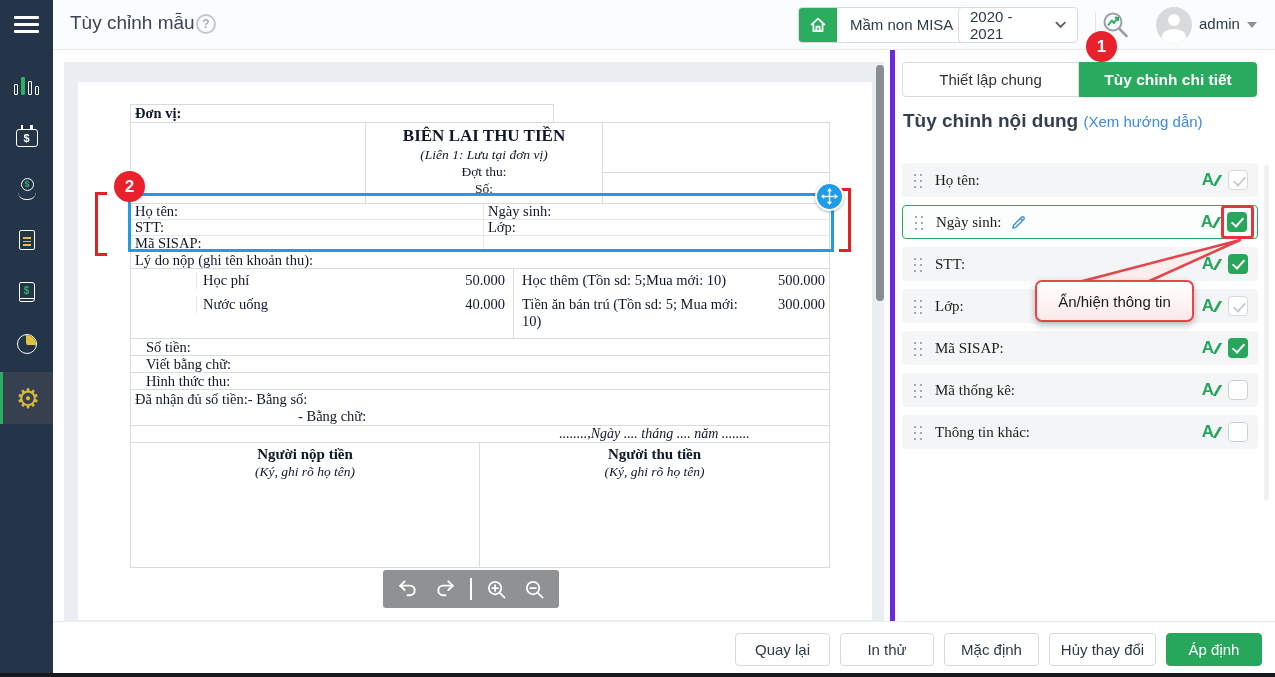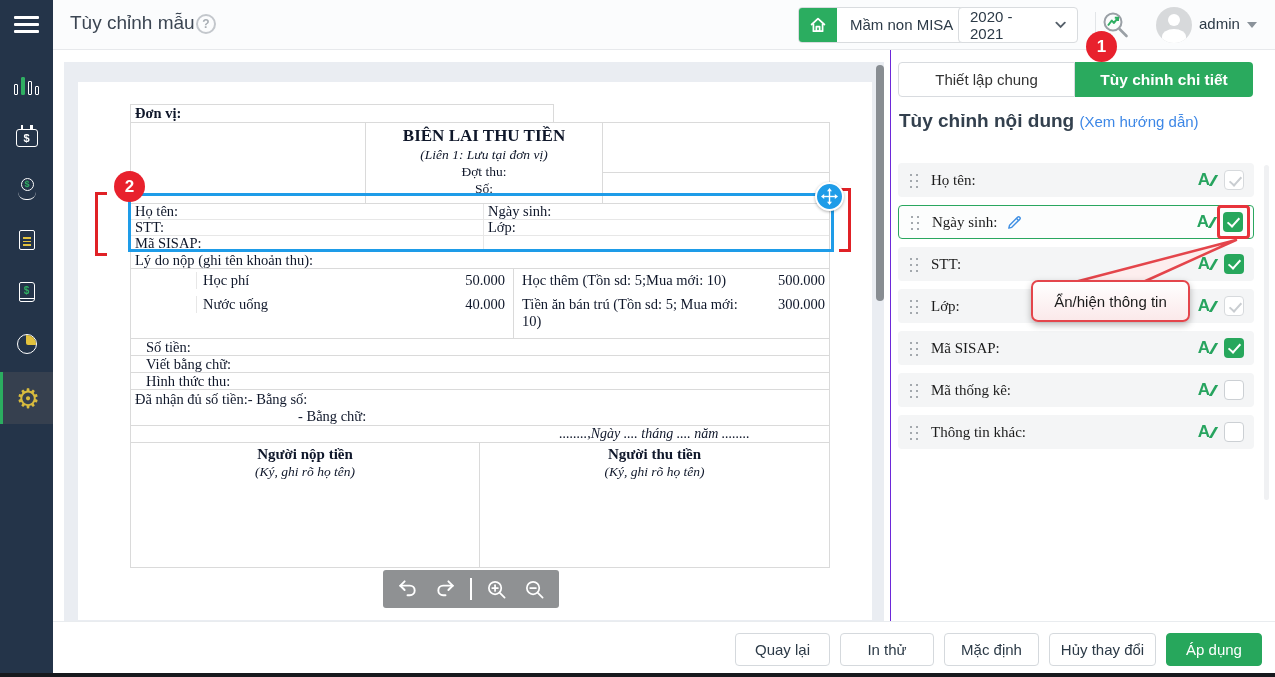--- a/index.html
+++ b/index.html
@@ -104,21 +104,21 @@
   .bracket-r { left:842px; top:188px; border-right:3px solid #e02126; }
   .bracket-r::before { right:0; top:0; } .bracket-r::after { right:0; bottom:0; }
   .move-btn { position:absolute; left:815px; top:182px; width:29px; height:29px; border-radius:50%; background:#1e9ce8; border:2px solid #fff; box-shadow:0 1px 3px rgba(0,0,0,.3); display:flex; align-items:center; justify-content:center; z-index:31; }
 
   
   .doc-toolbar { position:absolute; left:383px; top:570px; width:176px; height:38px; background:#8f9193; border-radius:3px; display:flex; align-items:center; justify-content:space-evenly; z-index:10; }
   .doc-toolbar .sep { width:1.5px; height:22px; background:#fff; }
   .tool-btn { display:flex; align-items:center; justify-content:center; width:26px; height:26px; }
 
   
-  .panel { position:absolute; left:890px; top:50px; width:385px; height:575px; background:#fff; border-left:1px solid #6d28d9; }
+  .panel { position:absolute; left:890px; top:50px; width:385px; height:575px; background:#fff; border-left:5px solid #6d28d9; }
   .tabs { position:absolute; left:7px; top:12px; display:flex; width:355px; height:35px; border-radius:4px; }
   .tab { height:35px; font-size:15px; display:flex; align-items:center; justify-content:center; cursor:pointer; }
   .tab-general { width:182px; background:#fff; border:1px solid #d8dbdf; border-radius:4px 0 0 4px; color:#333; }
   .tab-detail { width:183px; background:#2aaa5e; border-radius:0 4px 4px 0; color:#fff; font-weight:bold; font-size:15.5px; }
   .panel-heading { position:absolute; left:8px; top:60px; font-size:19px; font-weight:bold; color:#33404e; }
   .guide-link { font-size:15px; font-weight:normal; color:#3d87e6; }
   .prow { position:absolute; left:7px; width:356px; height:34px; background:#f4f5f6; border-radius:4px; display:flex; align-items:center; padding:0 10px; }
   .prow.sel { background:#fcfdfd; border:1px solid #2aa75f; }
   .drag-dots { width:11px; height:16px; background-image:radial-gradient(#a4a9ae 1.3px, transparent 1.5px); background-size:6px 6px; }
   .plabel { font-family:"Liberation Serif","DejaVu Serif",serif; font-size:15px; color:#1c1c1c; margin-left:12px; }
@@ -436,17 +436,17 @@
     <div class="panel-scroll"></div>
   </div>
 
   <div class="step-badge badge-1">1</div>
 
   <div class="footer">
     <button class="fbtn b-back">Quay lại</button>
     <button class="fbtn b-print">In thử</button>
     <button class="fbtn b-default">Mặc định</button>
     <button class="fbtn b-cancel">Hủy thay đổi</button>
-    <button class="fbtn primary b-apply">Áp dụng</button>
+    <button class="fbtn primary b-apply">Áp định</button>
   </div>
 
   <div class="bottom-strip"></div>
 </div>
 
 </body></html>

